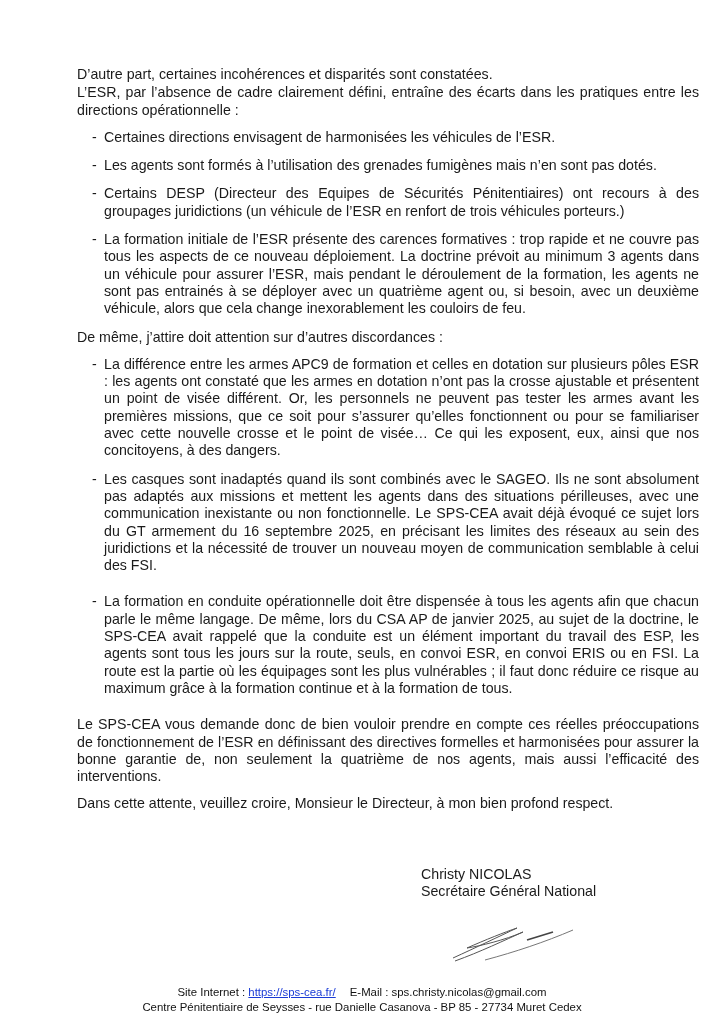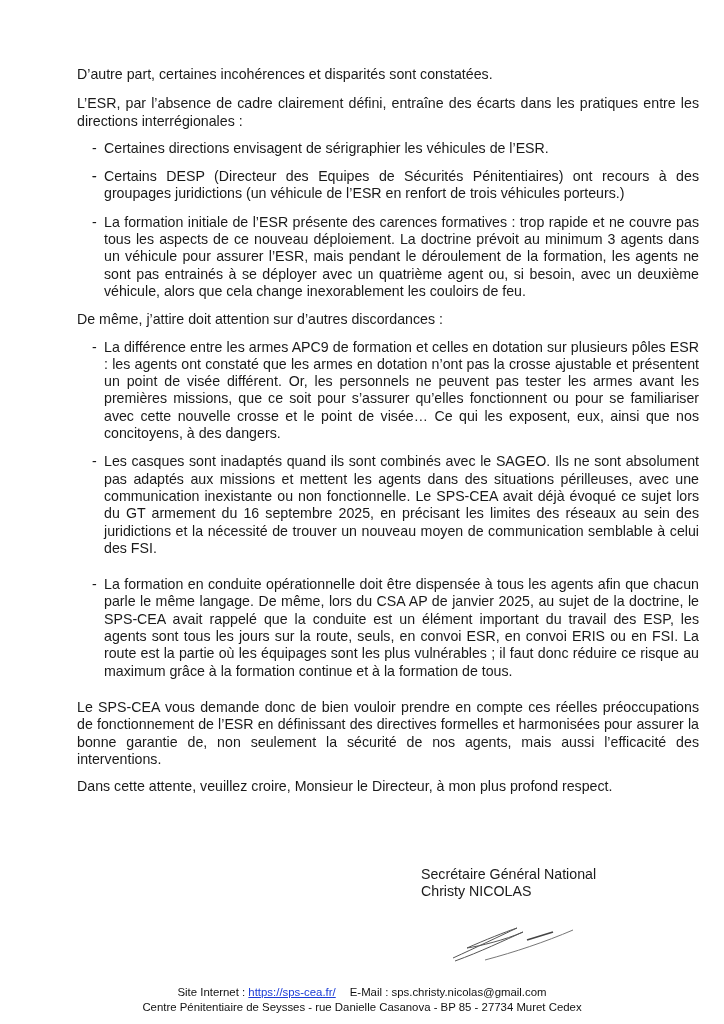--- a/index.html
+++ b/index.html
@@ -1,55 +1,55 @@
 <!DOCTYPE html>
 <html><head>
 <meta charset="utf-8">
 <style>
   html, body { margin: 0; padding: 0; background: #ffffff; }
   body { width: 724px; height: 1024px; position: relative; overflow: hidden;
          font-family: "Liberation Sans", sans-serif; color: #1a1a1a; }
   .page { position: absolute; left: 77px; top: 66px; width: 622px; font-size: 14.2px; line-height: 17.3px; }
   p { margin: 0 0 10px 0; text-align: justify; }
-  p.first { margin-bottom: 12px; }
+  p.first { margin-bottom: 1px; }
   .bullets { margin: 0 0 10px 0; padding: 0; list-style: none; }
   .bullets li { position: relative; padding-left: 27px; margin: 0 0 11px 0; text-align: justify; }
   .bullets li .dash { position: absolute; left: 15px; top: 0; }
   .bullets li.gap-lg { margin-bottom: 19px; }
   .sig { position: absolute; left: 421px; top: 866px; font-size: 14.2px; line-height: 17px; }
   .signature { position: absolute; left: 445px; top: 918px; width: 140px; height: 45px; }
   .footer { position: absolute; left: 0; width: 724px; top: 985px; text-align: center; font-size: 11.4px; line-height: 15px; color: #111; }
   .footer a { color: #1a3bd6; text-decoration: underline; }
   .footer .sp { display: inline-block; width: 14px; }
 </style>
 </head>
 <body>
 
 <div class="page">
   <p class="first">D’autre part, certaines incohérences et disparités sont constatées.</p>
-  <p>L’ESR, par l’absence de cadre clairement défini, entraîne des écarts dans les pratiques entre les directions interrégionales :</p>
+  <p>L’ESR, par l’absence de cadre clairement défini, entraîne des écarts dans les pratiques entre les directions opérationnelle :</p>
   <ul class="bullets">
-    <li><span class="dash">-</span><span>Certaines directions envisagent de sérigraphier les véhicules de l’ESR.</span></li>
-    <li><span class="dash">-</span></li>
+    <li><span class="dash">-</span><span>Certaines directions envisagent de harmonisées les véhicules de l’ESR.</span></li>
+    <li><span class="dash">-</span><span>Les agents sont formés à l’utilisation des grenades fumigènes mais n’en sont pas dotés.</span></li>
     <li><span class="dash">-</span><span>Certains DESP (Directeur des Equipes de Sécurités Pénitentiaires) ont recours à des groupages juridictions (un véhicule de l’ESR en renfort de trois véhicules porteurs.)</span></li>
     <li><span class="dash">-</span><span>La formation initiale de l’ESR présente des carences formatives : trop rapide et ne couvre pas tous les aspects de ce nouveau déploiement. La doctrine prévoit au minimum 3 agents dans un véhicule pour assurer l’ESR, mais pendant le déroulement de la formation, les agents ne sont pas entrainés à se déployer avec un quatrième agent ou, si besoin, avec un deuxième véhicule, alors que cela change inexorablement les couloirs de feu.</span></li>
   </ul>
   <p>De même, j’attire doit attention sur d’autres discordances :</p>
   <ul class="bullets">
     <li><span class="dash">-</span><span>La différence entre les armes APC9 de formation et celles en dotation sur plusieurs pôles ESR : les agents ont constaté que les armes en dotation n’ont pas la crosse ajustable et présentent un point de visée différent. Or, les personnels ne peuvent pas tester les armes avant les premières missions, que ce soit pour s’assurer qu’elles fonctionnent ou pour se familiariser avec cette nouvelle crosse et le point de visée… Ce qui les exposent, eux, ainsi que nos concitoyens, à des dangers.</span></li>
     <li class="gap-lg"><span class="dash">-</span><span>Les casques sont inadaptés quand ils sont combinés avec le SAGEO. Ils ne sont absolument pas adaptés aux missions et mettent les agents dans des situations périlleuses, avec une communication inexistante ou non fonctionnelle. Le SPS-CEA avait déjà évoqué ce sujet lors du GT armement du 16 septembre 2025, en précisant les limites des réseaux au sein des juridictions et la nécessité de trouver un nouveau moyen de communication semblable à celui des FSI.</span></li>
     <li class="gap-lg"><span class="dash">-</span><span>La formation en conduite opérationnelle doit être dispensée à tous les agents afin que chacun parle le même langage. De même, lors du CSA AP de janvier 2025, au sujet de la doctrine, le SPS-CEA avait rappelé que la conduite est un élément important du travail des ESP, les agents sont tous les jours sur la route, seuls, en convoi ESR, en convoi ERIS ou en FSI. La route est la partie où les équipages sont les plus vulnérables ; il faut donc réduire ce risque au maximum grâce à la formation continue et à la formation de tous.</span></li>
   </ul>
-  <p>Le SPS-CEA vous demande donc de bien vouloir prendre en compte ces réelles préoccupations de fonctionnement de l’ESR en définissant des directives formelles et harmonisées pour assurer la bonne garantie de, non seulement la sécurité de nos agents, mais aussi l’efficacité des interventions.</p>
-  <p>Dans cette attente, veuillez croire, Monsieur le Directeur, à mon plus profond respect.</p>
+  <p>Le SPS-CEA vous demande donc de bien vouloir prendre en compte ces réelles préoccupations de fonctionnement de l’ESR en définissant des directives formelles et harmonisées pour assurer la bonne garantie de, non seulement la quatrième de nos agents, mais aussi l’efficacité des interventions.</p>
+  <p>Dans cette attente, veuillez croire, Monsieur le Directeur, à mon bien profond respect.</p>
 </div>
 
 <div class="sig">
+  <div>Christy NICOLAS</div>
   <div>Secrétaire Général National</div>
-  <div>Christy NICOLAS</div>
 </div>
 
 <svg class="signature" viewBox="0 0 140 45">
   <path d="M8 40 C 30 30, 55 18, 72 10 C 60 14, 40 22, 22 30 C 35 28, 60 22, 78 14 C 60 22, 35 34, 10 43" fill="none" stroke="#555" stroke-width="1"></path>
   <path d="M82 22 L 108 14" fill="none" stroke="#444" stroke-width="1.6"></path>
   <path d="M40 42 C 70 34, 100 24, 128 12" fill="none" stroke="#666" stroke-width="0.9"></path>
 </svg>
 
 <div class="footer">
   <div>

